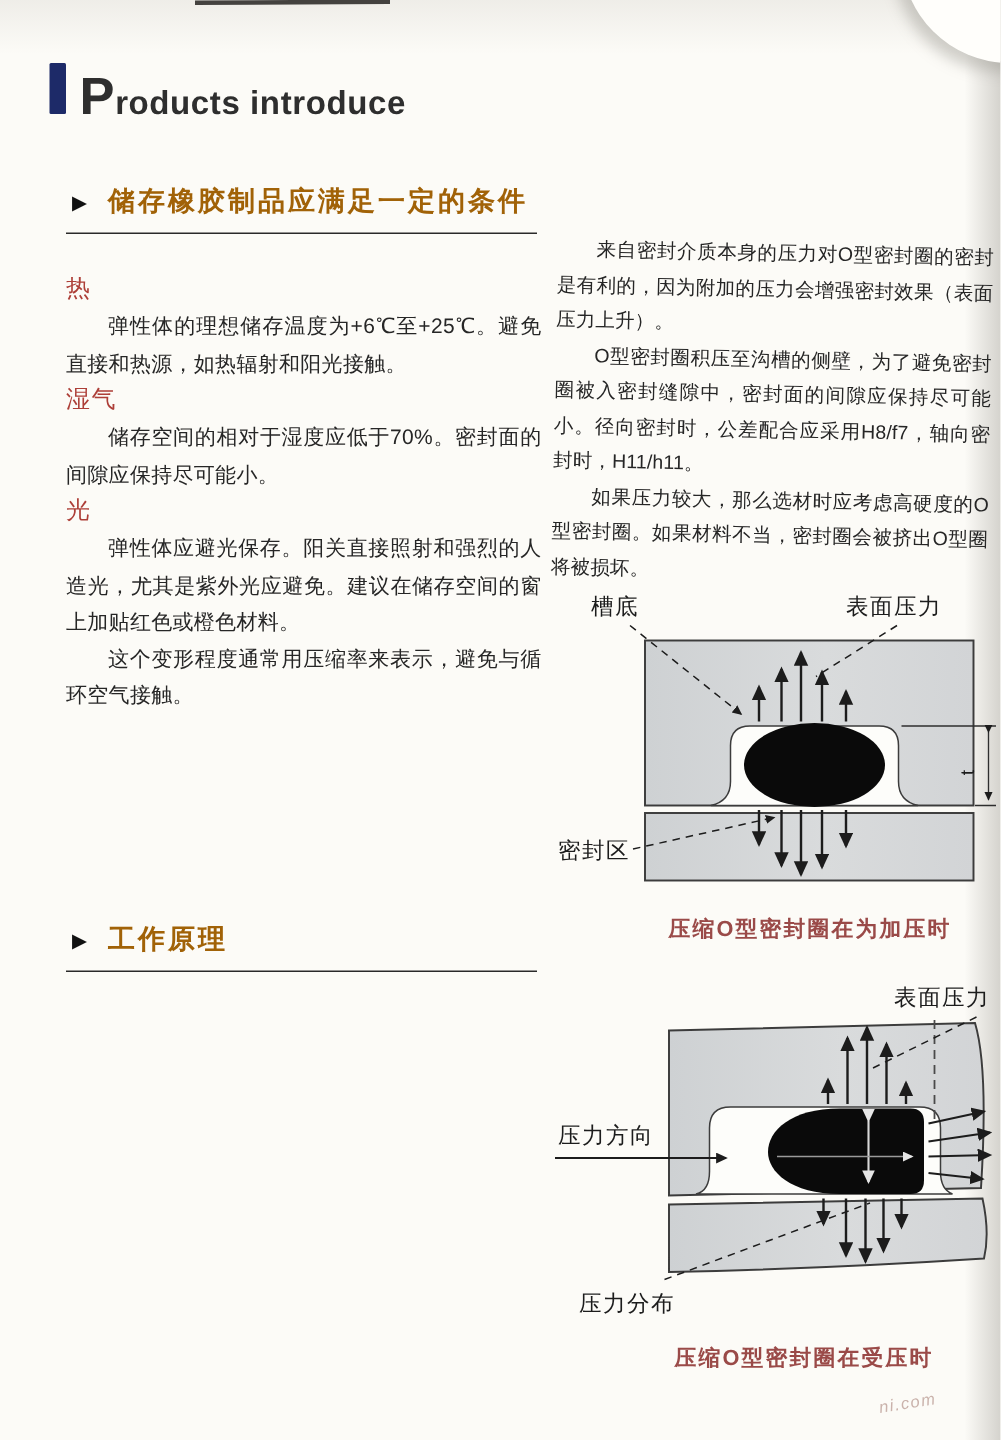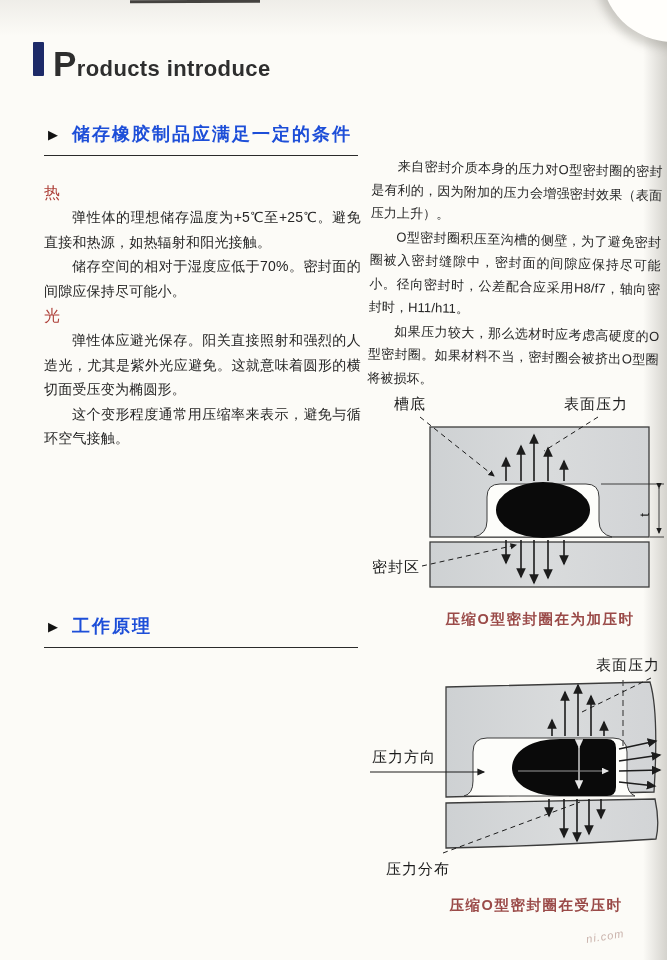--- a/index.html
+++ b/index.html
@@ -35,21 +35,21 @@
     line-height:1; }
   .header-title .initial { font-size:35px; line-height:0.85; }
 
   
   .section-head { position:absolute; left:44px; width:314px;
     border-bottom:1.6px solid #2a2a2a; padding-bottom:9px; }
   .section-head .row { display:flex; align-items:center; }
   .s1 { top:122px; }
   .s2 { top:614px; }
   .tri { font-size:13px; color:#111; margin:0 14px 0 4px; }
-  .stitle { font-size:18px; font-weight:bold; color:#1d4ed8; letter-spacing:2px; }
+  .stitle { font-size:18px; font-weight:bold; color:#a16207; letter-spacing:2px; }
 
   
   .storage-blocks { position:absolute; left:44px; top:180px; width:317px; }
   .red-h { font-size:16px; color:#ad3f38; font-weight:500; margin:0; line-height:25px;
     letter-spacing:1px; }
   .storage-blocks p, .principle-para p {
     font-size:14px; line-height:24.5px; color:#262626;
     margin:0; text-indent:2em; letter-spacing:0.2px; text-align:justify; }
   .principle-para { position:absolute; left:44px; top:663px; width:318px; }
   .principle-para p { line-height:26px; }
@@ -84,24 +84,25 @@
 
   <div class="section-head s1">
     <div class="row">
       <span class="tri">▶</span>
       <span class="stitle">储存橡胶制品应满足一定的条件</span>
     </div>
   </div>
 
   <div class="storage-blocks">
     <h4 class="red-h">热</h4>
-    <p>弹性体的理想储存温度为+5℃至+25℃。避免直接和热源，如热辐射和阳光接触。</p>
+    <p>弹性体的理想储存温度为+6℃至+25℃。避免直接和热源，如热辐射和阳光接触。</p>
+    <h4 class="red-h">湿气</h4>
     <p>储存空间的相对于湿度应低于70%。密封面的间隙应保持尽可能小。</p>
     <h4 class="red-h">光</h4>
-    <p>弹性体应避光保存。阳关直接照射和强烈的人造光，尤其是紫外光应避免。这就意味着圆形的横切面受压变为椭圆形。</p>
+    <p>弹性体应避光保存。阳关直接照射和强烈的人造光，尤其是紫外光应避免。建议在储存空间的窗上加贴红色或橙色材料。</p>
     <p>这个变形程度通常用压缩率来表示，避免与循环空气接触。</p>
   </div>
 
   <div class="section-head s2">
     <div class="row">
       <span class="tri">▶</span>
       <span class="stitle">工作原理</span>
     </div>
   </div>
 

